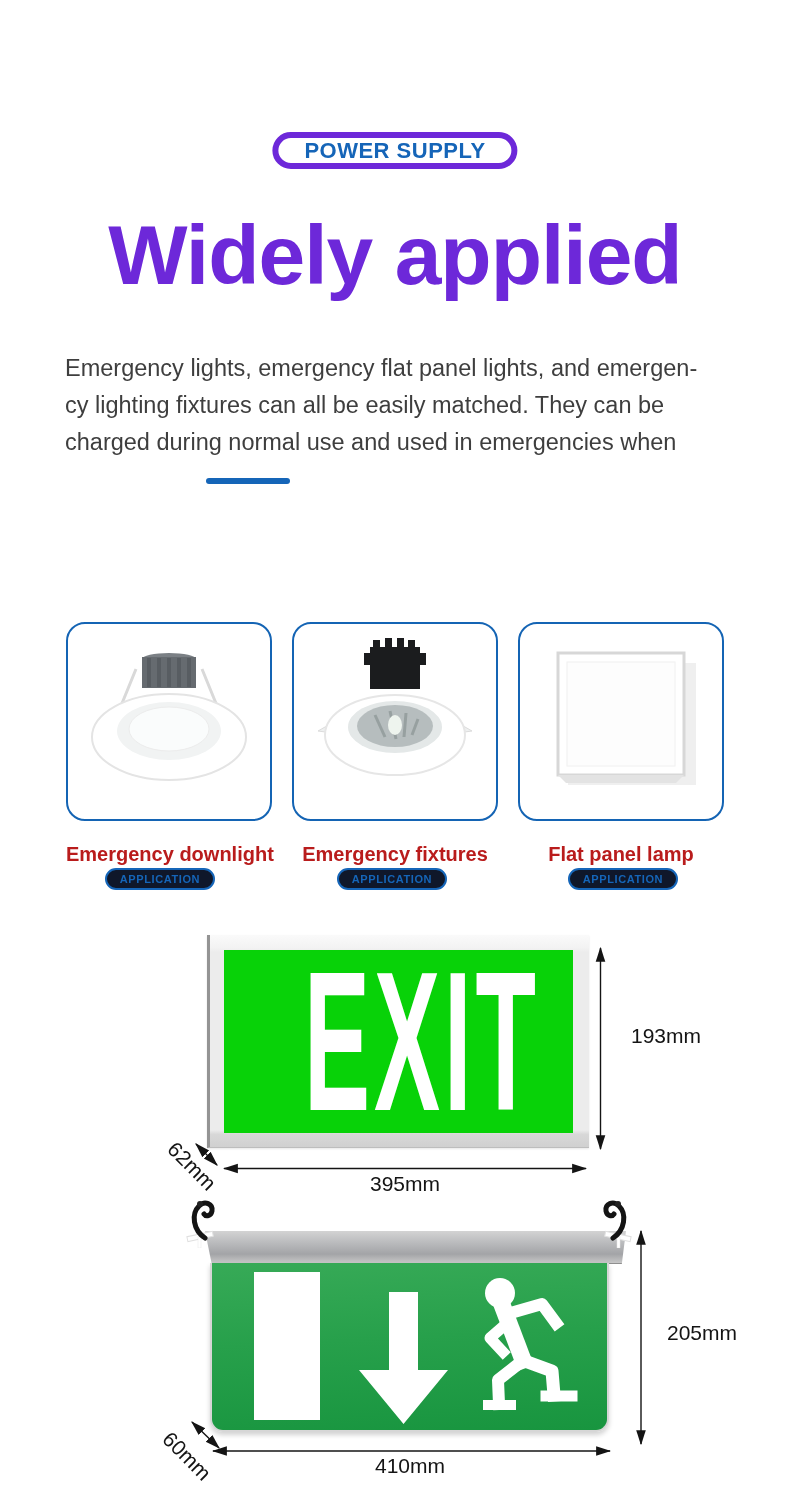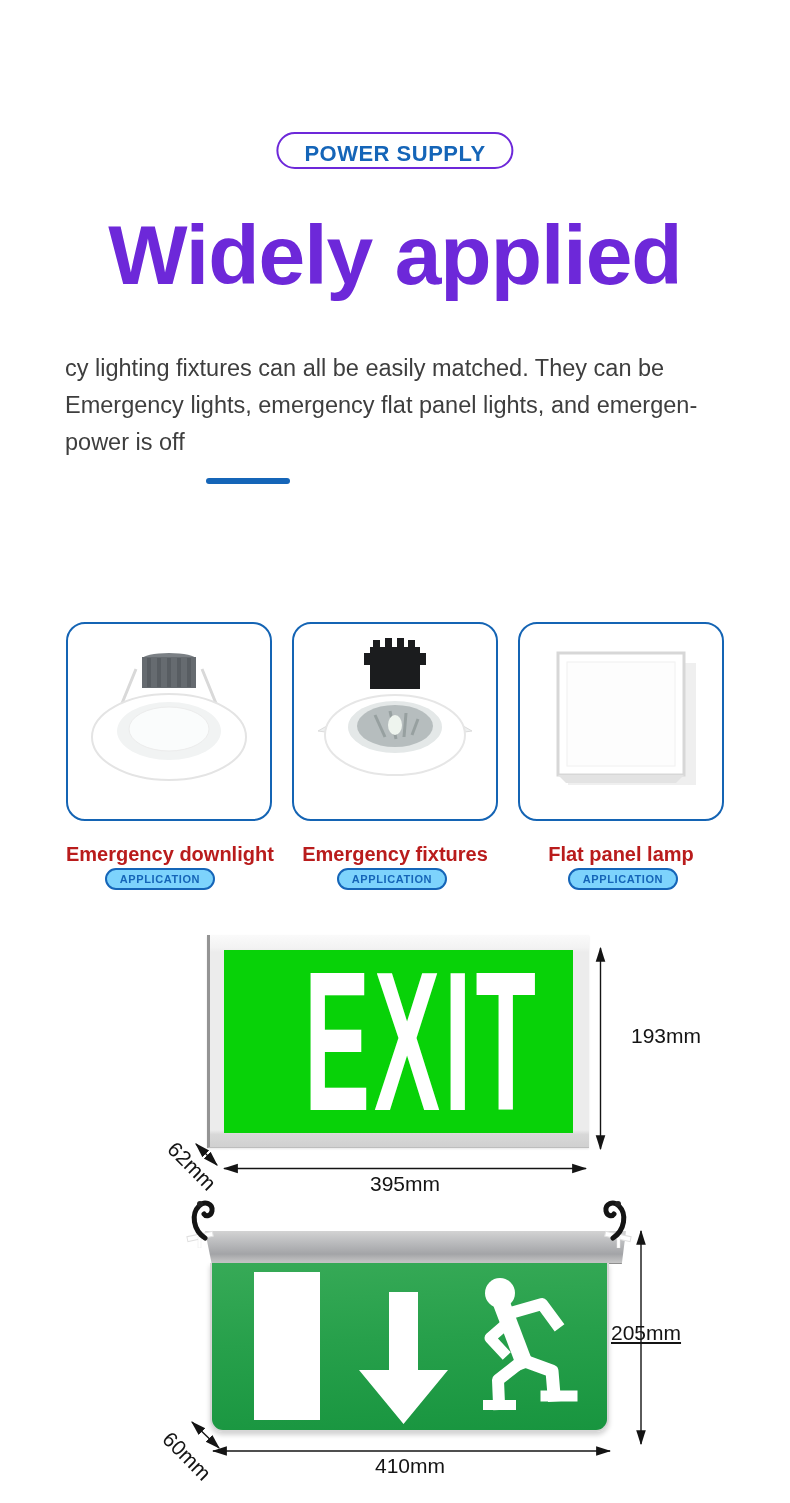--- a/index.html
+++ b/index.html
@@ -1,22 +1,22 @@
 <!DOCTYPE html>
 <html><head>
 <meta charset="utf-8">
 <style>
   html,body{margin:0;padding:0;background:#ffffff;}
   .page{position:relative;width:790px;height:1503px;margin:0 auto;background:#ffffff;overflow:hidden;
         font-family:"Liberation Sans",sans-serif;}
 
   
   .pill{position:absolute;left:50%;top:132px;transform:translateX(-50%);
-        height:37px;padding:0 26px;border:2px solid #6d28d9;border-radius:20px;
-        display:flex;align-items:flex-end;box-sizing:border-box;
+        height:37px;padding:0 26px;border:6px solid #6d28d9;border-radius:20px;
+        display:flex;align-items:flex-start;box-sizing:border-box;
         color:#1565b8;font-size:22px;font-weight:bold;letter-spacing:.5px;white-space:nowrap;}
 
   
   .heading{position:absolute;left:0;top:207px;width:100%;text-align:center;
            font-size:84px;line-height:96px;font-weight:bold;color:#6d28d9;letter-spacing:-1px;}
 
   
   .intro{position:absolute;left:65px;top:350px;width:690px;
          font-size:23.5px;line-height:37px;color:#3e3e3e;}
   .intro span{display:block;white-space:nowrap;}
@@ -29,21 +29,21 @@
   .card1{left:66px}.card2{left:292px}.card3{left:518px}
 
   .pname{position:absolute;top:843px;width:206px;text-align:center;
          font-size:20px;font-weight:bold;color:#b91c1c;white-space:nowrap;}
   .pn1{left:66px}.pn2{left:292px}.pn3{left:518px}
 
   .badgewrap{position:absolute;top:868px;width:206px;display:flex;justify-content:center;}
   .bw1{left:57px}.bw2{left:289px}.bw3{left:520px}
   .appbadge{height:22px;padding:0 13px;border:2px solid #1565b8;border-radius:12px;
             color:#1565b8;font-size:11px;font-weight:bold;letter-spacing:.6px;
-            display:flex;align-items:center;box-sizing:border-box;background:#7dd3fc;cursor:pointer;}
+            display:flex;align-items:center;box-sizing:border-box;background:#0f172a;cursor:pointer;}
 
   
   .sign1{position:absolute;left:207px;top:935px;width:382px;height:213px;box-sizing:border-box;
          background:linear-gradient(180deg,#fafafa 0%,#f3f3f3 6%,#ececec 8%,#ececec 92%,#d8d8d8 94%,#d0d0d0 100%);
          border-left:3px solid #949494;border-bottom:1px solid #bdbdbd;
          box-shadow:0 1px 2px rgba(0,0,0,.10);}
   .sign1-green{position:absolute;left:14px;top:15px;right:16px;bottom:14px;background:#08d208;
                display:flex;align-items:center;justify-content:center;overflow:hidden;padding-left:48px;}
   .exit-text{font-size:198px;line-height:174px;font-weight:bold;color:#ffffff;
              letter-spacing:8px;transform:scaleX(.5);white-space:nowrap;}
@@ -62,44 +62,44 @@
   .door{position:absolute;left:42px;top:9px;width:66px;height:148px;background:#ffffff;}
   .arrow-svg{position:absolute;left:147px;top:29px;}
   .man-svg{position:absolute;left:266px;top:11px;}
 
   
   .dims-svg{position:absolute;left:0;top:0;z-index:5;pointer-events:none;}
   .dimlabel{position:absolute;font-size:21px;color:#141414;z-index:6;white-space:nowrap;}
   .dl-193{left:608px;top:1024px;margin-left:23px;}
   .dl-395{left:345px;top:1172px;width:120px;text-align:center;}
   .dl-62{left:151px;top:1154px;width:80px;height:26px;text-align:center;transform:rotate(45deg);}
-  .dl-205{left:611px;top:1321px;text-decoration:underline;}
+  .dl-205{left:667px;top:1321px;}
   .dl-410{left:350px;top:1454px;width:120px;text-align:center;}
   .dl-60{left:146px;top:1444px;width:80px;height:26px;text-align:center;transform:rotate(45deg);}
 
   
   .watermark{position:absolute;left:122px;top:1437px;z-index:2;
              font-size:57px;letter-spacing:1px;color:#e2e2e2;white-space:nowrap;
              text-shadow:1px 1px 0 #f2f2f2;}
 </style>
 </head>
 <body>
 
 <div class="page">
 
   <div class="pill">
     <span>POWER SUPPLY</span>
   </div>
 
   <div class="heading">Widely applied</div>
 
   <div class="intro">
+    <span>Emergency lights, emergency flat panel lights, and emergen-</span>
     <span>cy lighting fixtures can all be easily matched. They can be</span>
-    <span>Emergency lights, emergency flat panel lights, and emergen-</span>
-    <span>power is off</span>
+    <span>charged during normal use and used in emergencies when</span>
   </div>
   <div class="dash"></div>
 
   <div class="card card1">
     <svg width="190" height="170" viewBox="0 0 190 170">
       <path d="M62 32 L40 86 M128 32 L150 86" stroke="#d9d9d9" stroke-width="3" fill="none"></path>
       <path d="M30 82 L52 70 L54 90 Z" fill="#f2f2f2"></path>
       <path d="M160 82 L138 70 L136 90 Z" fill="#f2f2f2"></path>
       <ellipse cx="95" cy="22" rx="27" ry="6" fill="#7b8085"></ellipse>
       <rect x="68" y="20" width="54" height="31" fill="#666b70"></rect>

